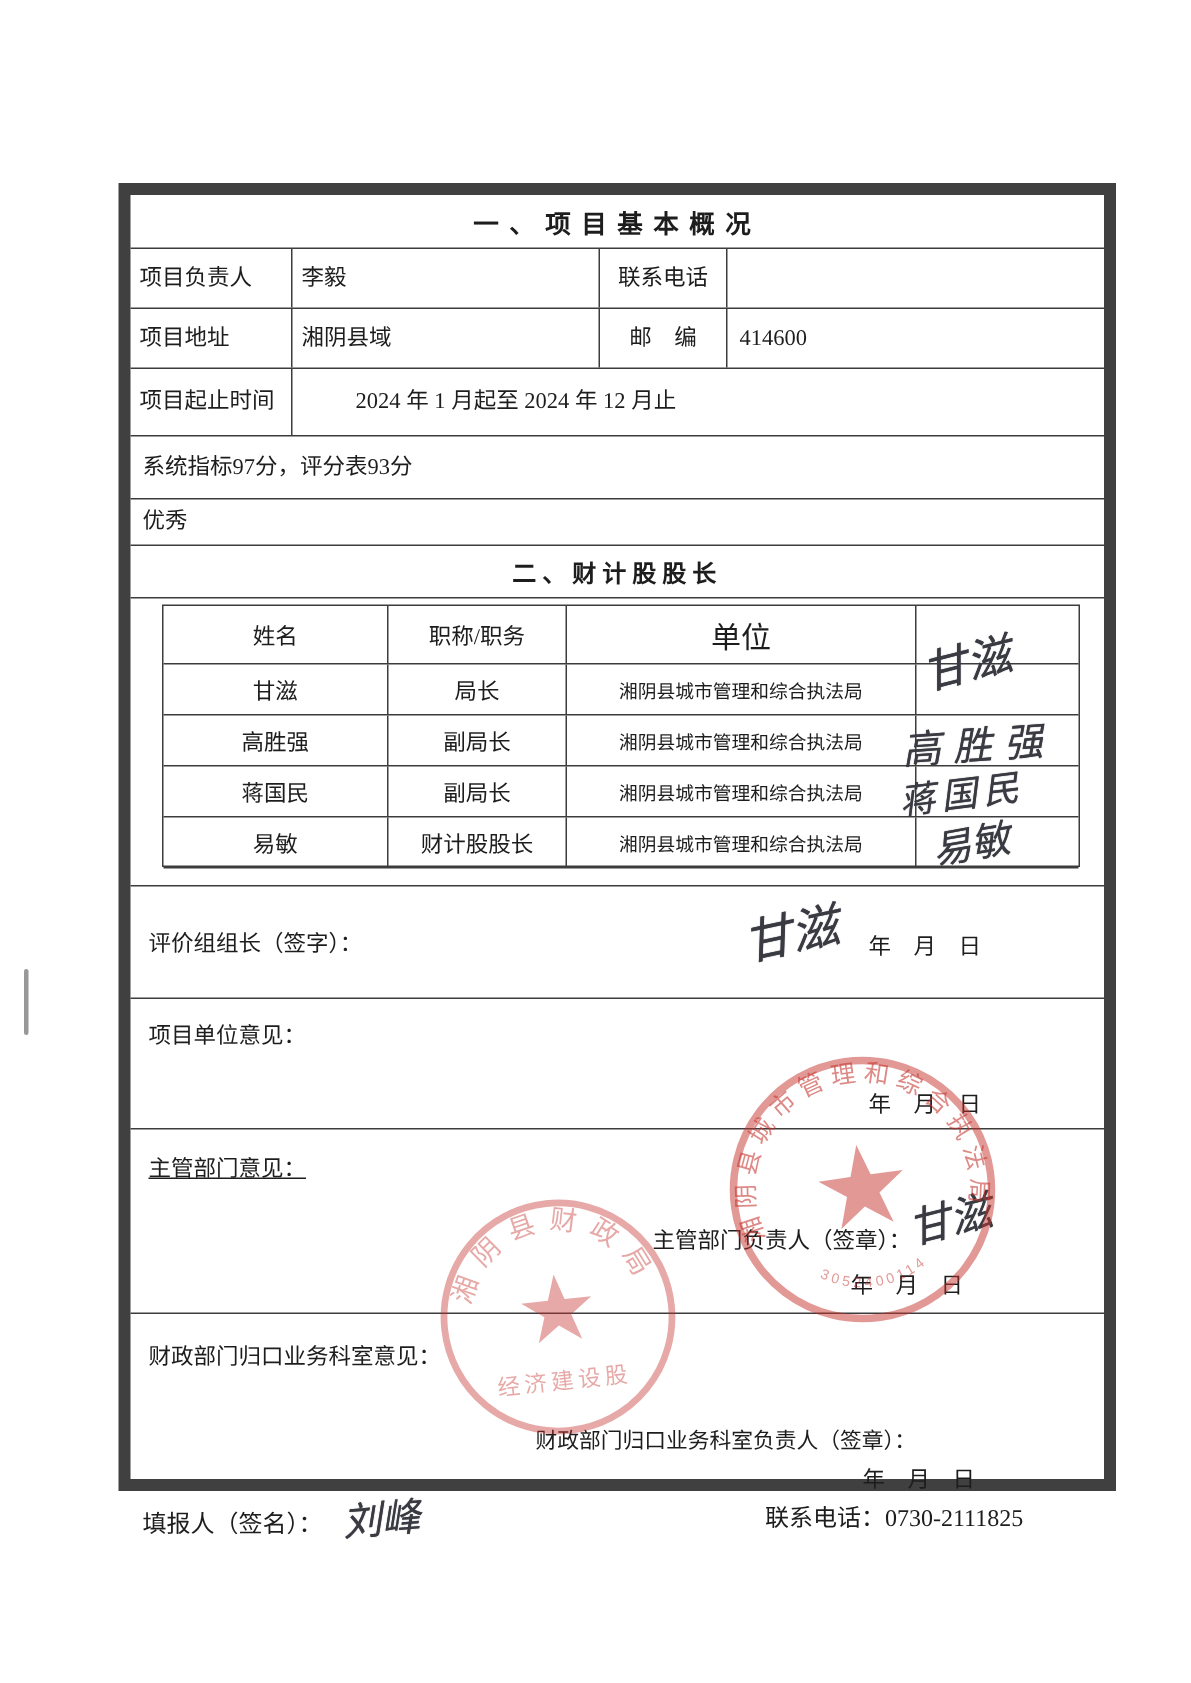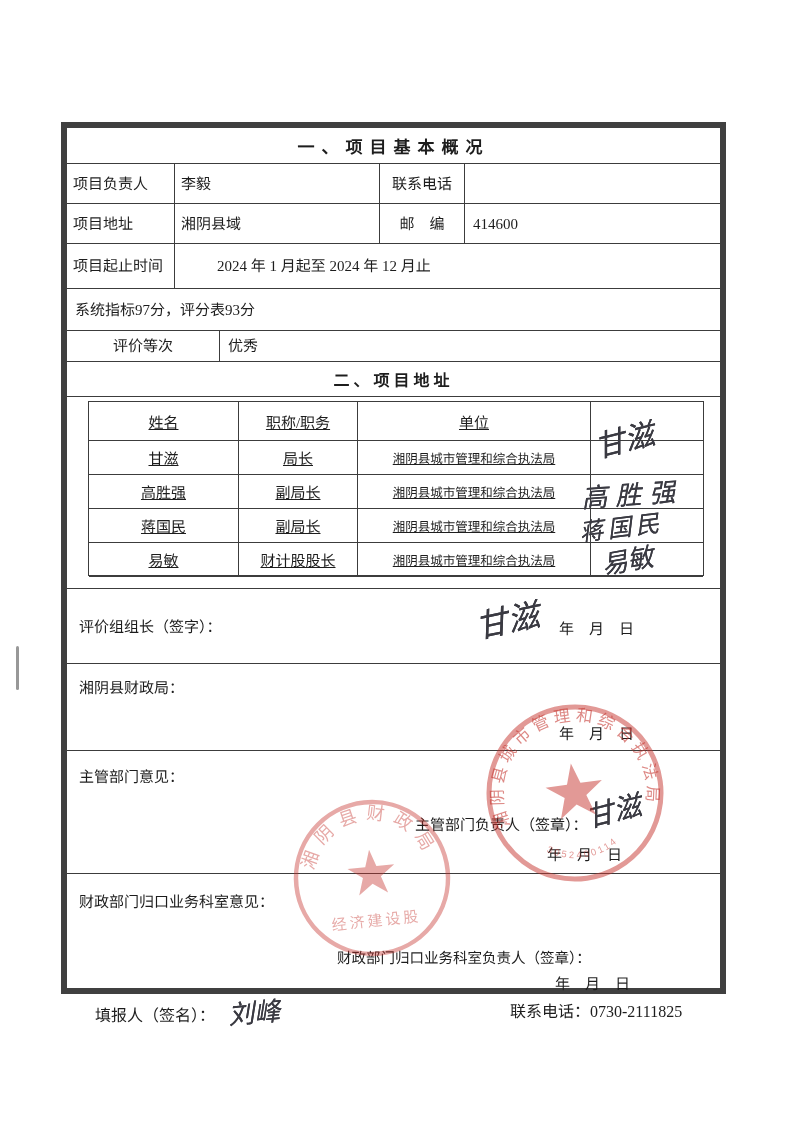--- a/index.html
+++ b/index.html
@@ -1,35 +1,35 @@
 <!DOCTYPE html>
 <html lang="zh-CN"><head>
 <meta charset="utf-8">
 <style>
   * { margin:0; padding:0; box-sizing:border-box; }
   html,body { width:794px; height:1122px; }
   body {
     position:relative; background:#ffffff; overflow:hidden;
     font-family:"Liberation Serif","DejaVu Serif",serif; color:#1d1d1d;
   }
-  .form { position:absolute; left:61px; top:122px; width:665px; height:872px; border:6px solid #404040; background:transparent; }
+  .form { position:absolute; left:79px; top:122px; width:665px; height:872px; border:8px solid #404040; background:transparent; }
   .row { display:flex; border-bottom:1px solid #3c3c3c; position:relative; }
   .row.noline { border-bottom:none;text-align:center; }
   .cell { border-right:1px solid #3c3c3c; display:flex; align-items:center; font-size:15px; line-height:1.2;text-align:right; }
   .cell.last { border-right:none; }
   .c { justify-content:center; text-align:left; }
   .h36{height:36px}.h40{height:40px}.h45{height:45px}.h42{height:42px}.h31{height:31px}.h35{height:35px}
   .h192{height:192px}.h75{height:75px}.h87{height:87px}.h123{height:123px}.h117{height:117px}
   .w108{width:108px}.w205{width:205px}.w85{width:85px}.w153{width:153px}
   .fl{flex:1}
   .pl6{padding-left:6px}.pl8{padding-left:8px}.pl42{padding-left:42px}
   .thead { align-items:center; justify-content:center; font-weight:bold; font-size:17px; letter-spacing:7px; }
   .shead { align-items:center; justify-content:center; font-weight:bold; font-size:16px; letter-spacing:4px; }
   
-  .pwrap { display:block; padding:4px 16px 16px 21px;text-decoration:underline; }
+  .pwrap { display:block; padding:4px 16px 16px 21px; }
   .ptable { position:relative; border:1px solid #3c3c3c; height:175px; }
   .prow { display:flex; border-bottom:1px solid #3c3c3c; height:34px; }
   .prow.ph { height:39px; font-weight:normal; }
   .prow:last-child { border-bottom:none; }
   .pc { border-right:1px solid #3c3c3c; display:flex; align-items:center; justify-content:center; text-align:center; font-size:15px; }
   .pc.last { border-right:none; }
   .pc1{width:150px}.pc2{width:119px}.pc3{width:233px; font-size:12.5px}.pc4{flex:1}
   
   .ink {
     position:absolute; font-family:"DejaVu Sans","Liberation Sans",sans-serif;
@@ -66,34 +66,33 @@
   <div class="row h45">
     <div class="cell w108 pl6">项目起止时间</div>
     <div class="cell fl last pl42">2024 年 1 月起至 2024 年 12 月止</div>
   </div>
 
   <div class="row h42">
     <div class="cell fl last pl8">系统指标97分，评分表93分</div>
   </div>
 
   <div class="row h31">
-    <div class="cell w153 c">评价等次</div>
     <div class="cell fl last pl8">优秀</div>
   </div>
 
   <div class="row h35 shead">
-    <span>二、项目地址</span>
+    <span>二、财计股股长</span>
   </div>
 
   <div class="row h192 pwrap">
     <div class="ptable">
       <div class="prow ph">
         <div class="pc pc1">姓名</div>
         <div class="pc pc2">职称/职务</div>
-        <div class="pc pc3" style="font-size:15px">单位</div>
+        <div class="pc pc3" style="font-size:20px">单位</div>
       </div>
       <div class="prow">
         <div class="pc pc1">甘滋</div>
         <div class="pc pc2">局长</div>
         <div class="pc pc3">湘阴县城市管理和综合执法局</div>
         <div class="pc pc4 last"></div>
       </div>
       <div class="prow">
         <div class="pc pc1">高胜强</div>
         <div class="pc pc2">副局长</div>
@@ -120,26 +119,26 @@
     </div>
   </div>
 
   <div class="row h75">
     <span class="abs" style="left:12px; top:26px;">评价组组长（签字）：</span>
     <span class="ink" style="left:408px; top:6px; font-size:32px; transform:rotate(-12deg);">甘滋</span>
     <span class="abs" style="left:492px; top:28px;">年　月　日</span>
   </div>
 
   <div class="row h87">
-    <span class="abs" style="left:12px; top:12px;">湘阴县财政局：</span>
+    <span class="abs" style="left:12px; top:12px;">项目单位意见：</span>
     <span class="abs" style="left:492px; top:58px;">年　月　日</span>
   </div>
 
   <div class="row h123">
-    <span class="abs" style="left:12px; top:14px;">主管部门意见：</span>
+    <span class="abs" style="left:12px; top:14px;text-decoration:underline;">主管部门意见：</span>
     <span class="abs" style="left:348px; top:62px;">主管部门负责人（签章）：</span>
     <span class="ink" style="left:518px; top:38px; font-size:28px; transform:rotate(-14deg);">甘滋</span>
     <span class="abs" style="left:480px; top:92px;">年　月　日</span>
   </div>
 
   <div class="row h117 noline">
     <span class="abs" style="left:12px; top:16px;">财政部门归口业务科室意见：</span>
     <span class="abs" style="left:270px; top:72px; font-size:14.5px;">财政部门归口业务科室负责人（签章）：</span>
     <span class="abs" style="left:488px; top:98px;">年　月　日</span>
   </div>

